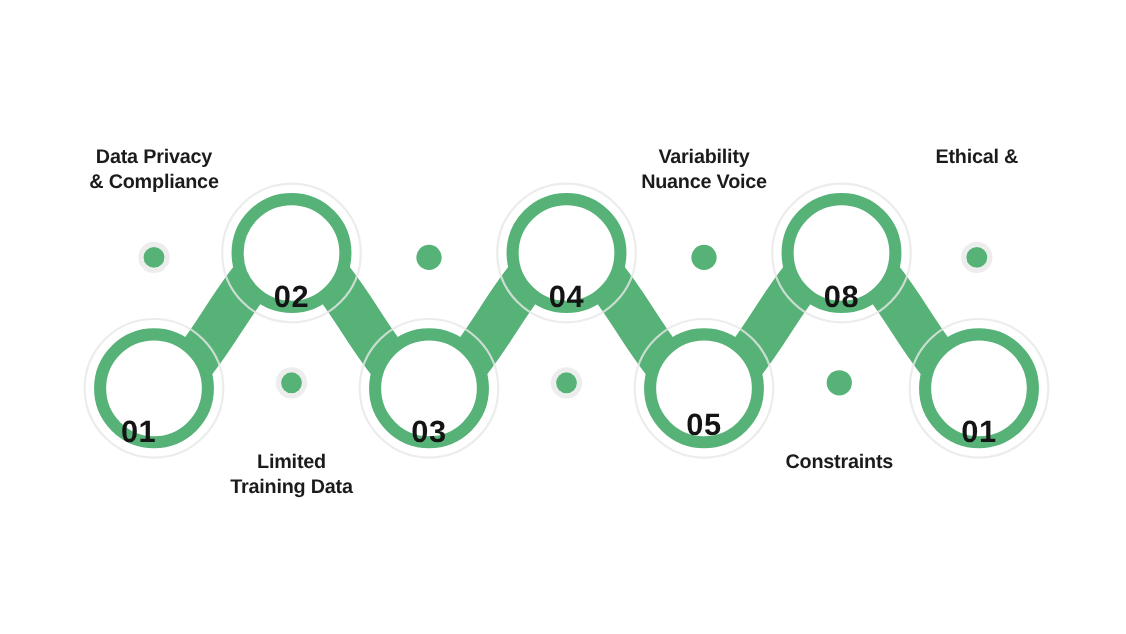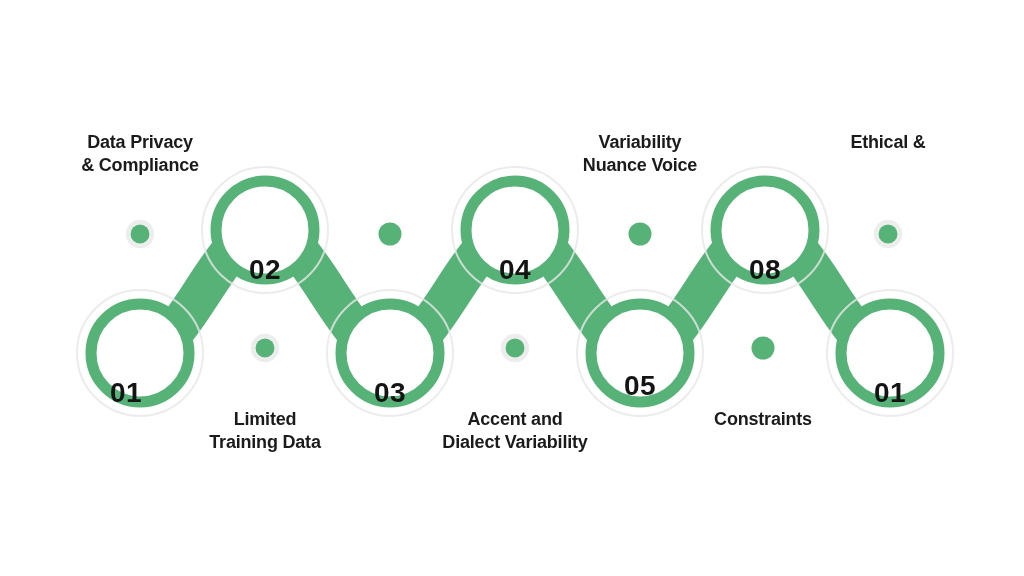--- a/index.html
+++ b/index.html
@@ -79,24 +79,20 @@
   </svg>
 
   <div class="step-label top" style="left:140px">
     <div>Data Privacy</div>
     <div>&amp; Compliance</div>
   </div>
   <div class="step-label bottom" style="left:265px">
     <div>Limited</div>
     <div>Training Data</div>
   </div>
-  <div class="step-label bottom" style="left:515px">
-    <div>Accent and</div>
-    <div>Dialect Variability</div>
-  </div>
   <div class="step-label top" style="left:640px">
     <div>Variability</div>
     <div>Nuance Voice</div>
   </div>
   <div class="step-label bottom" style="left:763px">
     <div>Constraints</div>
   </div>
   <div class="step-label top" style="left:888px">
     <div>Ethical &amp;</div>
   </div>

